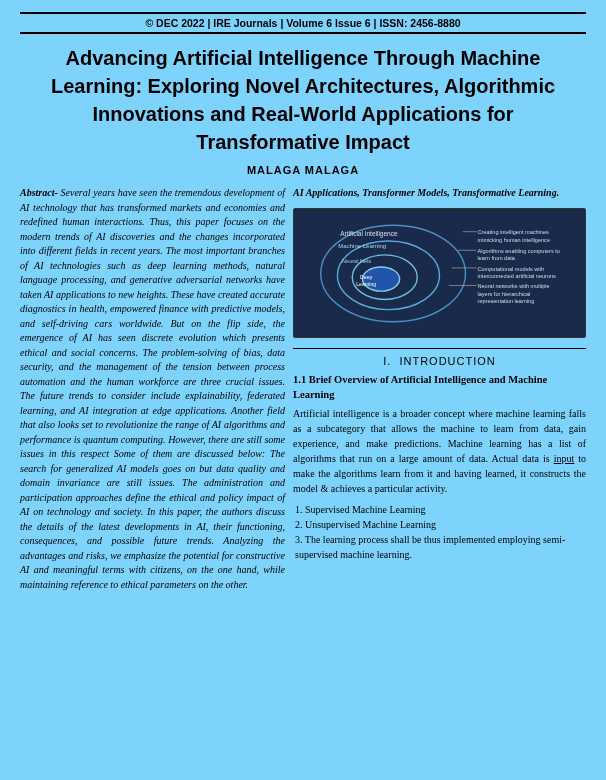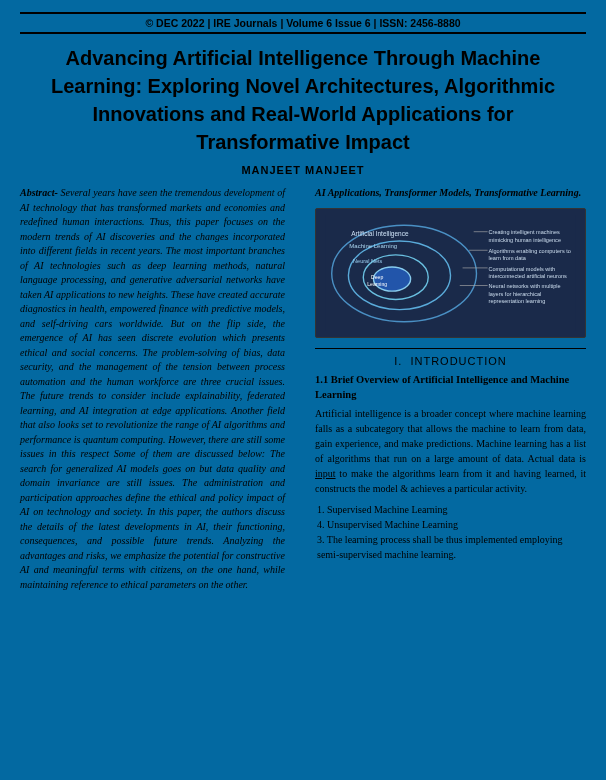--- a/index.html
+++ b/index.html
@@ -12,21 +12,21 @@
       min-height: 780px;
       background: #ffffff;
       font-family: 'Times New Roman', Times, serif;
       font-size: 11px;
       color: #000000;
     }
     .page {
       width: 606px;
       min-height: 780px;
       padding: 12px 20px 16px 20px;
-      background: #0369a1;
+      background: #7dd3fc;
     }
     .header-line {
       text-align: center;
       font-size: 10.5px;
       font-weight: bold;
       border-top: 2px solid #000;
       border-bottom: 2px solid #000;
       padding: 3px 0;
       margin-bottom: 10px;
       font-family: Arial, sans-serif;
@@ -42,21 +42,21 @@
     .author-name {
       text-align: center;
       font-size: 11px;
       font-weight: bold;
       letter-spacing: 1px;
       margin-bottom: 10px;
       font-family: Arial, sans-serif;
     }
     .two-col {
       display: flex;
-      gap: 30px;
+      gap: 8px;
       align-items: flex-start;
     }
     .col-left {
       flex: 0 0 265px;
       width: 265px;
     }
     .col-right {
       flex: 1;
     }
     .abstract-text {
@@ -141,21 +141,21 @@
 
   <div class="header-line">
     <span>© DEC 2022 | IRE Journals | Volume 6 Issue 6 | ISSN: 2456-8880</span>
   </div>
 
   <div class="main-title">
     <span>Advancing Artificial Intelligence Through Machine Learning: Exploring Novel Architectures, Algorithmic Innovations and Real-World Applications for Transformative Impact</span>
   </div>
 
   <div class="author-name">
-    <span>MANJEET MANJEET</span>
+    <span>MALAGA MALAGA</span>
   </div>
 
   <div class="two-col">
 
     <div class="col-left">
       <p class="abstract-text">
         <strong>Abstract-</strong><span> Several years have seen the tremendous development of AI technology that has transformed markets and economies and redefined human interactions. Thus, this paper focuses on the modern trends of AI discoveries and the changes incorporated into different fields in recent years. The most important branches of AI technologies such as deep learning methods, natural language processing, and generative adversarial networks have taken AI applications to new heights. These have created accurate diagnostics in health, empowered finance with predictive models, and self-driving cars worldwide. But on the flip side, the emergence of AI has seen discrete evolution which presents ethical and social concerns. The problem-solving of bias, data security, and the management of the tension between process automation and the human workforce are three crucial issues. The future trends to consider include explainability, federated learning, and AI integration at edge applications. Another field that also looks set to revolutionize the range of AI algorithms and performance is quantum computing. However, there are still some issues in this respect Some of them are discussed below: The search for generalized AI models goes on but data quality and domain invariance are still issues. The administration and participation approaches define the ethical and policy impact of AI on technology and society. In this paper, the authors discuss the details of the latest developments in AI, their functioning, consequences, and possible future trends. Analyzing the advantages and risks, we emphasize the potential for constructive AI and meaningful terms with citizens, on the one hand, while maintaining reference to ethical parameters on the other.</span>
       </p>
     </div>
 
@@ -214,20 +214,20 @@
       </p>
 
       <p class="body-text">
         Artificial intelligence is a broader concept where machine learning falls as a subcategory that allows the machine to learn from data, gain experience, and make predictions. Machine learning has a list of algorithms that run on a large amount of data. Actual data is <u>input</u> to make the algorithms learn from it and having learned, it constructs the model &amp; achieves a particular activity.
       </p>
 
 
 
       <ol class="numbered-list">
         <li>1. Supervised Machine Learning</li>
-        <li>4. Unsupervised Machine Learning</li>
+        <li>2. Unsupervised Machine Learning</li>
         <li>3. The learning process shall be thus implemented employing semi-supervised machine learning.</li>
       </ol>
 
     </div>
   </div>
 
 </div>
 
 </body></html>

